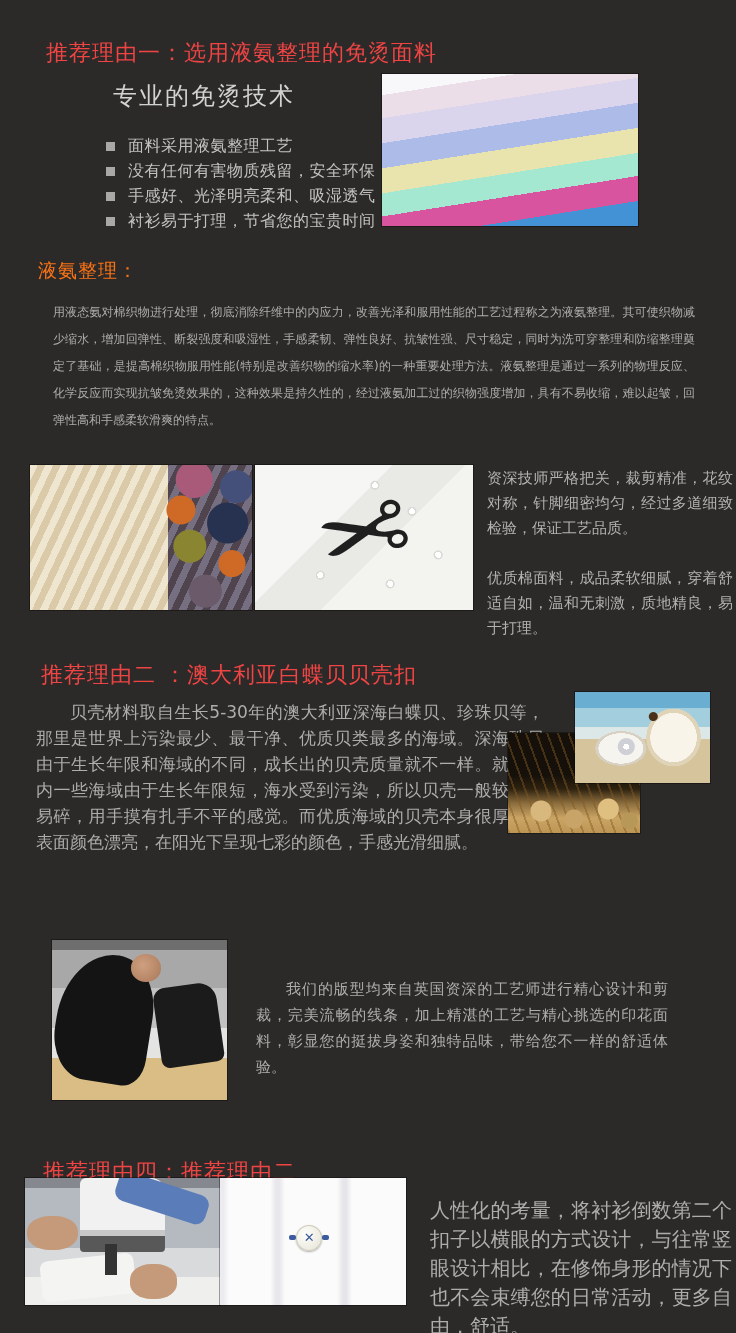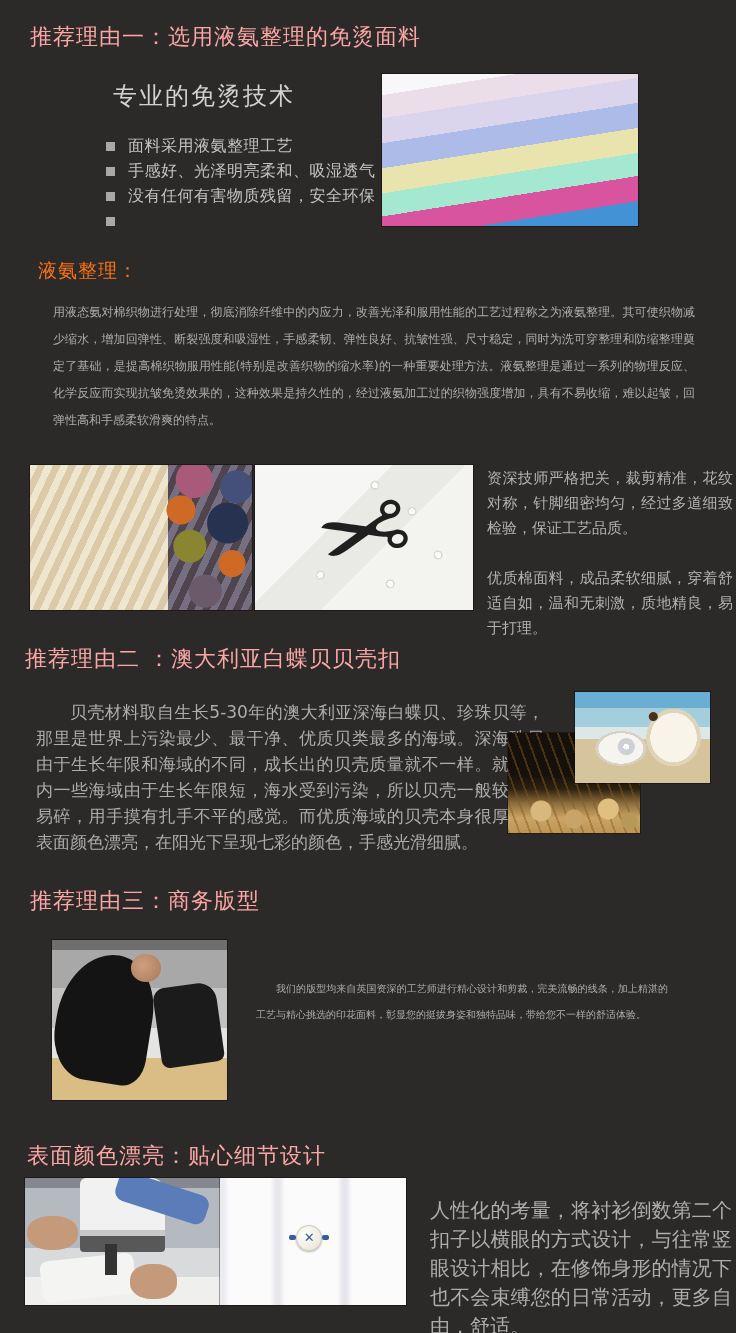--- a/index.html
+++ b/index.html
@@ -2,22 +2,22 @@
 <html><head>
 <meta charset="utf-8">
 <style>
   html,body{margin:0;padding:0;background:#1f1e1c;}
   .page{
     position:relative;width:736px;height:1333px;margin:0 auto;
     background:#2b2a28;overflow:hidden;
     font-family:"DejaVu Sans",sans-serif;
   }
   .sec-header{
-    position:absolute;font-size:22px;letter-spacing:1px;color:#fca5a5;
-    white-space:nowrap;font-weight:normal;margin:0;
+    position:absolute;font-size:22px;letter-spacing:1px;color:#ef4444;
+    white-space:nowrap;font-weight:normal;margin:16px;
   }
   #h1{left:30px;top:22px;}
   #h2{left:25px;top:644px;}
   #h3{left:30px;top:886px;}
   #h4{left:27px;top:1141px;}
 
   
   .s1-sub{position:absolute;left:113px;top:80px;font-size:24px;letter-spacing:2px;color:#d2d2d0;}
   .bullet-list{position:absolute;left:106px;top:134px;}
   .bullet-item{display:flex;align-items:center;height:25px;font-size:16px;color:#c3c2c0;letter-spacing:.5px;white-space:nowrap;}
@@ -94,21 +94,21 @@
   .tailor-img{
     left:52px;top:940px;width:175px;height:160px;overflow:hidden;
     background:linear-gradient(180deg,#6e6e6e 0 6%,#a8a8a8 6% 30%,#c2c2c2 30% 55%,#e4e4e2 55% 74%,#d9bd84 74% 100%);
   }
   .t-chair{position:absolute;right:4%;top:28%;width:36%;height:50%;background:#1b1b1b;
     border-radius:12px 18px 8px 8px;transform:rotate(-8deg);}
   .t-man{position:absolute;left:3%;top:9%;width:54%;height:80%;background:#141414;
     border-radius:55% 45% 22% 38%;transform:rotate(9deg);}
   .t-head{position:absolute;left:45%;top:9%;width:17%;height:17%;
     background:radial-gradient(circle at 40% 40%, #cfa080, #a87858);border-radius:50%;}
-  .s3-para{position:absolute;left:256px;top:976px;width:412px;font-size:10px;line-height:26px;
+  .s3-para{position:absolute;left:256px;top:976px;width:412px;font-size:15px;line-height:26px;
     color:#aeadab;text-indent:2em;text-align:justify;margin:0;}
 
   
   .sewing-img{
     left:25px;top:1178px;width:195px;height:127px;overflow:hidden;
     background:linear-gradient(180deg,#85898f 0 8%,#b5bac0 8% 55%,#d8dadb 55% 78%,#efefed 78% 100%);
   }
   .m-head{position:absolute;left:28%;top:0;width:44%;height:58%;
     background:linear-gradient(180deg,#f1f1f1 0 70%,#c8c8c8 70% 78%,#585858 78% 100%);
     border-radius:6px 14px 4px 4px;}
@@ -147,28 +147,29 @@
 
   <div class="s1-sub">专业的免烫技术</div>
 
   <div class="bullet-list">
     <div class="bullet-item">
       <span class="bullet-sq"></span>
       <span>面料采用液氨整理工艺</span>
     </div>
     <div class="bullet-item">
       <span class="bullet-sq"></span>
+      <span>没有任何有害物质残留，安全环保</span>
+    </div>
+    <div class="bullet-item">
+      <span class="bullet-sq"></span>
       <span>手感好、光泽明亮柔和、吸湿透气</span>
     </div>
     <div class="bullet-item">
       <span class="bullet-sq"></span>
-      <span>没有任何有害物质残留，安全环保</span>
-    </div>
-    <div class="bullet-item">
-      <span class="bullet-sq"></span>
+      <span>衬衫易于打理，节省您的宝贵时间</span>
     </div>
   </div>
 
   <div class="photo fabric-img"></div>
 
   <div class="ammonia">
     <p class="ammonia-title">液氨整理：</p>
     <p class="body-text">用液态氨对棉织物进行处理，彻底消除纤维中的内应力，改善光泽和服用性能的工艺过程称之为液氨整理。其可使织物减少缩水，增加回弹性、断裂强度和吸湿性，手感柔韧、弹性良好、抗皱性强、尺寸稳定，同时为洗可穿整理和防缩整理奠定了基础，是提高棉织物服用性能(特别是改善织物的缩水率)的一种重要处理方法。液氨整理是通过一系列的物理反应、化学反应而实现抗皱免烫效果的，这种效果是持久性的，经过液氨加工过的织物强度增加，具有不易收缩，难以起皱，回弹性高和手感柔软滑爽的特点。</p>
   </div>
 
@@ -179,29 +180,28 @@
   <div class="s1-notes">
     <p>资深技师严格把关，裁剪精准，花纹对称，针脚细密均匀，经过多道细致检验，保证工艺品质。</p>
     <p>优质棉面料，成品柔软细腻，穿着舒适自如，温和无刺激，质地精良，易于打理。</p>
   </div>
 
   <h2 class="sec-header" id="h2">推荐理由二 ：澳大利亚白蝶贝贝壳扣</h2>
   <p class="s2-para">贝壳材料取自生长5-30年的澳大利亚深海白蝶贝、珍珠贝等，那里是世界上污染最少、最干净、优质贝类最多的海域。深海珠贝由于生长年限和海域的不同，成长出的贝壳质量就不一样。就像国内一些海域由于生长年限短，海水受到污染，所以贝壳一般较薄，易碎，用手摸有扎手不平的感觉。而优质海域的贝壳本身很厚实，表面颜色漂亮，在阳光下呈现七彩的颜色，手感光滑细腻。</p>
   <div class="photo shell-dark"></div>
   <div class="photo shell-bright"></div>
 
-  <h2 class="sec-header" id="h3">推荐理由三：商务版型</h2>
   <div class="photo tailor-img">
     <div class="t-chair"></div>
     <div class="t-man"></div>
     <div class="t-head"></div>
   </div>
   <p class="s3-para">我们的版型均来自英国资深的工艺师进行精心设计和剪裁，完美流畅的线条，加上精湛的工艺与精心挑选的印花面料，彰显您的挺拔身姿和独特品味，带给您不一样的舒适体验。</p>
 
-  <h2 class="sec-header" id="h4">表面颜色漂亮：贴心细节设计</h2>
+  <h2 class="sec-header" id="h4">推荐理由四：推荐理由二</h2>
   <div class="photo sewing-img">
     <div class="m-fabric"></div>
     <div class="m-head"></div>
     <div class="m-blue"></div>
     <div class="m-needle"></div>
     <div class="m-hand-left"></div>
     <div class="m-hand-right"></div>
   </div>
   <div class="photo button-img">
     <div class="shirt-button">

